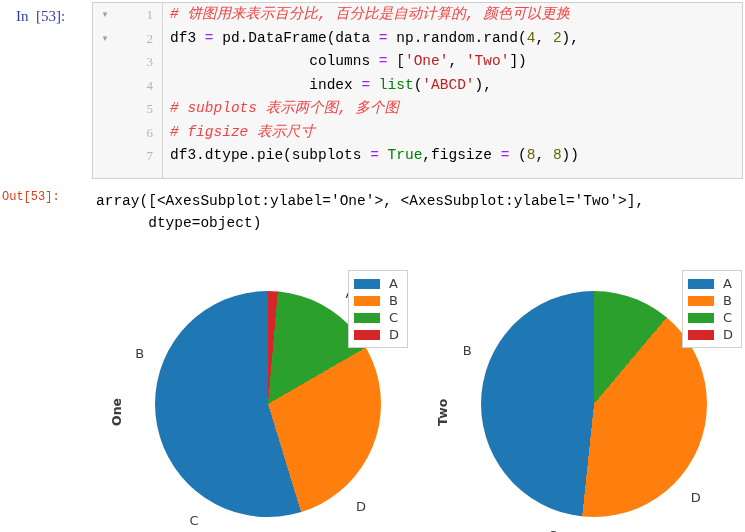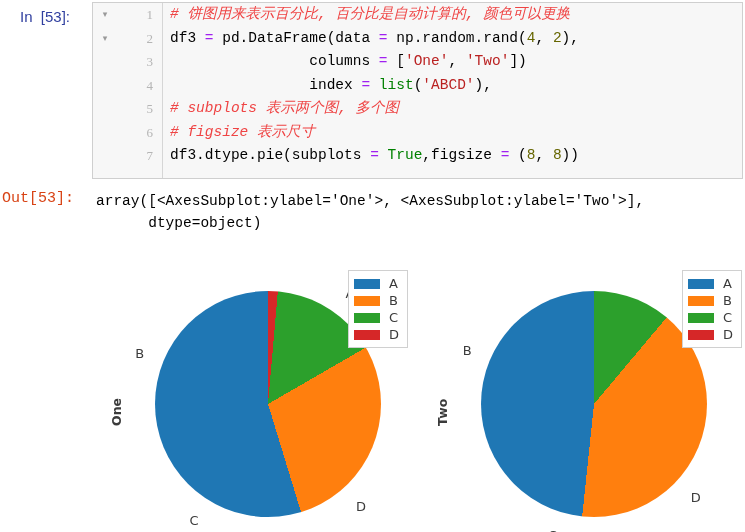--- a/index.html
+++ b/index.html
@@ -9,23 +9,23 @@
     font-family:"Liberation Serif",serif;
     overflow:hidden;
     position:relative;
   }
 
   
   .cell-in{
     position:absolute; left:0; top:0; width:745px; height:183px;
   }
   .prompt-in{
-    position:absolute; left:2px; top:8px; width:86px;
-    text-align:center; font-size:15px; color:#303f9f;
-    font-family:Liberation Sans, sans-serif; letter-spacing:0px;
+    position:absolute; left:16px; top:8px; width:86px;
+    text-align:left; font-size:15px; color:#303f9f;
+    font-family:Liberation Serif, serif; letter-spacing:0px;
     white-space:pre;
   }
   .editor{
     position:absolute; left:92px; top:2px; width:651px; height:177px;
     background:#f7f7f7; border:1px solid #cfcfcf; box-sizing:border-box;
   }
   .gutter{
     position:absolute; left:0; top:0; width:70px; height:100%;
     border-right:1px solid #d6d6d6; box-sizing:border-box;
   }
@@ -51,21 +51,21 @@
   .bi{color:#008000;}
   .st{color:#ba2121;}
   .nu{color:#666600;}
   .kw{color:#008000;font-weight:normal;}
   .pn{color:#000000;}
 
   
   .cell-out{position:absolute;left:0;top:188px;width:745px;height:48px;}
   .prompt-out{
     position:absolute;left:2px;top:2px;width:86px;
-    font-size:15px;color:#d84315;font-family:"Liberation Mono",monospace;
+    font-size:12px;color:#d84315;font-family:"Liberation Mono",monospace;
     white-space:pre;
   }
   .out-text{
     position:absolute;left:96px;top:2px;white-space:pre;
     font-family:"Liberation Mono",monospace;font-size:14.5px;color:#000;
     line-height:22px;
   }
 
   
   .figure{position:absolute;left:0;top:246px;width:745px;height:286px;}

